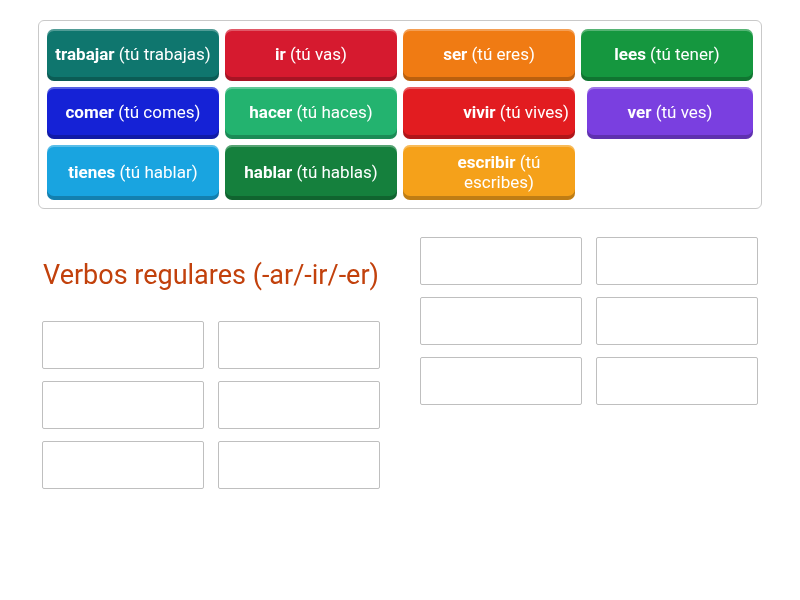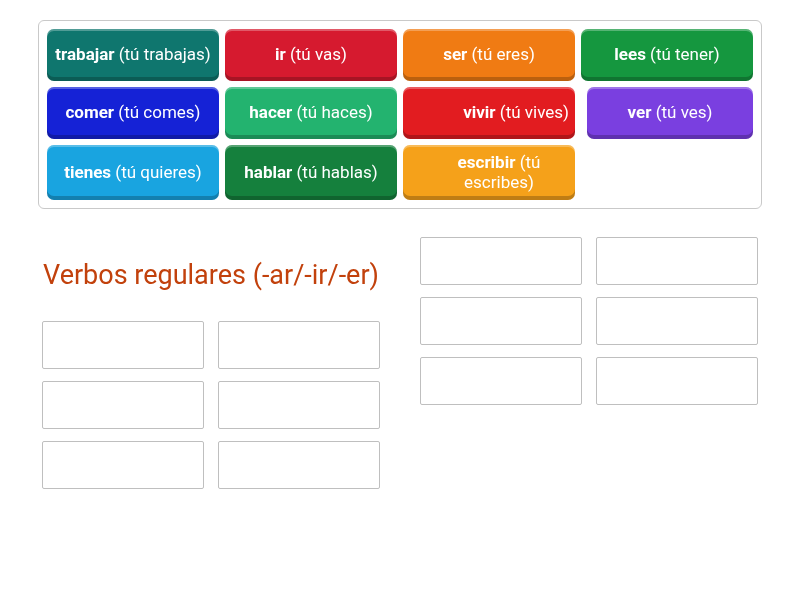--- a/index.html
+++ b/index.html
@@ -90,21 +90,21 @@
   <div class="tile" style="background:#23b36f;">
       <span><b>hacer</b> <span class="conj">(tú haces)</span></span>
     </div>
   <div class="tile" style="background:#e21c20;justify-content:flex-end;">
       <span><b>vivir</b> <span class="conj">(tú vives)</span></span>
     </div>
   <div class="tile" style="background:#7a3fe0;margin-left:6px;">
       <span><b>ver</b> <span class="conj">(tú ves)</span></span>
     </div>
   <div class="tile" style="background:#19a4e0;">
-      <span><b>tienes</b> <span class="conj">(tú quieres)</span></span>
+      <span><b>tienes</b> <span class="conj">(tú hablar)</span></span>
     </div>
   <div class="tile" style="background:#15803d;">
       <span><b>hablar</b> <span class="conj">(tú hablas)</span></span>
     </div>
   <div class="tile" style="background:#f5a11a;padding-left:26px;">
       <span><b>escribir</b> <span class="conj">(tú escribes)</span></span>
     </div>
 </div>
 
 <div class="categories">

